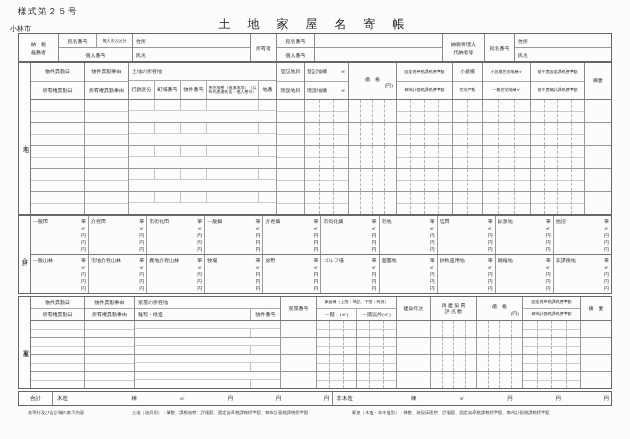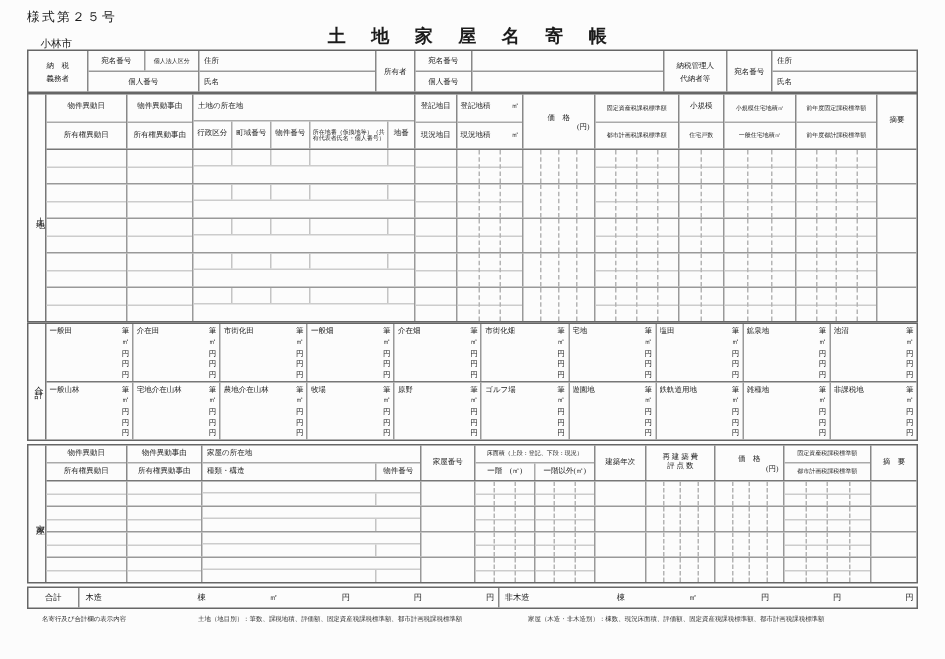--- a/index.html
+++ b/index.html
@@ -1,21 +1,21 @@
 <!DOCTYPE html>
 <html><head>
 <meta charset="utf-8">
 <style>
 *{box-sizing:border-box;margin:0;padding:0}
 html,body{width:630px;height:439px}
 body{position:relative;background:#fcfcfc;font-family:"Liberation Serif","DejaVu Serif",serif;color:#1b1b1b;overflow:hidden}
 .abs{position:absolute}
 .formno{left:18px;top:6px;font-size:8.5px;letter-spacing:1.5px}
-.city{left:27px;top:24px;font-size:7px}
-.title{left:0;right:0;top:16px;text-align:center;font-size:12px;letter-spacing:7px;font-weight:bold}
+.city{left:10px;top:24px;font-size:7px}
+.title{left:0;right:0;top:16px;text-align:center;font-size:12px;letter-spacing:7px;font-weight:normal}
 
 .info{left:18px;top:33px;width:594px;height:29px;border:1px solid #666;display:flex;font-size:5px}
 .ic{border-right:1px solid #888;display:flex;flex-direction:column;align-items:center;justify-content:center;gap:2px;text-align:center}
 .icol{border-right:1px solid #888;display:flex;flex-direction:column}
 .icol .ir{flex:1;display:flex;align-items:center;justify-content:center;text-align:center}
 .icol .ir + .ir{border-top:1px solid #999}
 .icol.la .ir{justify-content:flex-start;padding-left:3px}
 .ir.split{padding:0}
 .ihalf{height:100%;display:flex;align-items:center;justify-content:center;border-right:1px solid #999;text-align:center}
 .ihalf.last{border-right:none;flex:1}

